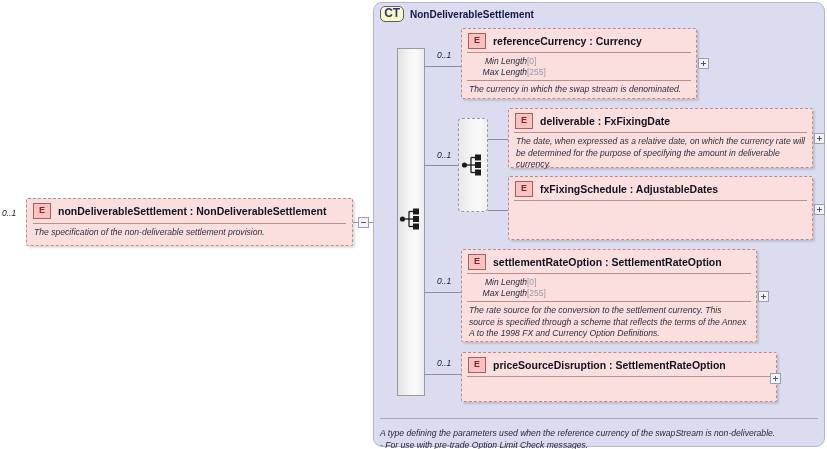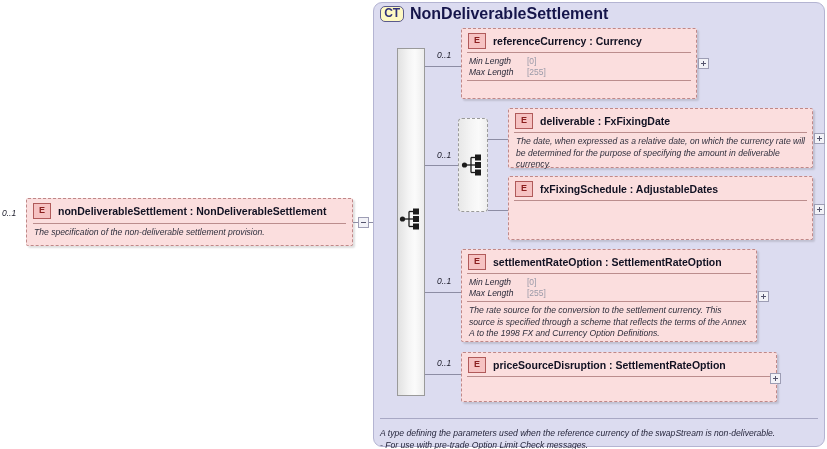--- a/index.html
+++ b/index.html
@@ -41,21 +41,21 @@
     border-radius: 5px;
     background: #fef9c3;
     color: #32327a;
     font-size: 12px;
     font-weight: bold;
     line-height: 12px;
     text-align: center;
     letter-spacing: -0.3px;
   }
   .ct-title {
-    font-size: 16px;
+    font-size: 10px;
     font-weight: bold;
     color: #15154a;
     white-space: nowrap;
   }
 
   
   .el-box {
     background: #fbdede;
     border: 1px dashed #c08888;
     border-radius: 2px;
@@ -95,20 +95,21 @@
     color: #2a2a3a;
   }
   .facet-row {
     display: flex;
     line-height: 10.5px;
   }
   .facet-label {
     font-style: italic;
     width: 58px;
     flex: none;
+    text-align: right;
   }
   .facet-value { color: #9a9aa8; }
   .el-doc {
     padding: 3px 7px 4px 7px;
     font-size: 8.6px;
     font-style: italic;
     color: #2f2f3d;
     line-height: 11.5px;
   }
 
@@ -231,20 +232,21 @@
       <div class="facet-row">
         <span class="facet-label">Min Length</span>
         <span class="facet-value">[0]</span>
       </div>
       <div class="facet-row">
         <span class="facet-label">Max Length</span>
         <span class="facet-value">[255]</span>
       </div>
     </div>
     <div class="el-rule"></div>
+    <div class="el-doc">The currency in which the swap stream is denominated.</div>
   </div>
   <div class="toggle plus" style="left:698px; top:58px;"></div>
 
   <div class="hline" style="left:425px; top:165px; width:33px;"></div>
   <div class="card" style="left:437px; top:150px;">0..1</div>
 
   <div class="abs comp-bar dashed" style="left:458px; top:118px; width:30px; height:94px;"></div>
   <svg class="comp-glyph" style="left:461px; top:152px;" width="26" height="26" viewBox="0 0 26 26">
     <circle cx="3.5" cy="13" r="2.6" fill="#1c1c1c"></circle>
     <line x1="6" y1="13" x2="10" y2="13" stroke="#1c1c1c" stroke-width="1.3"></line>

